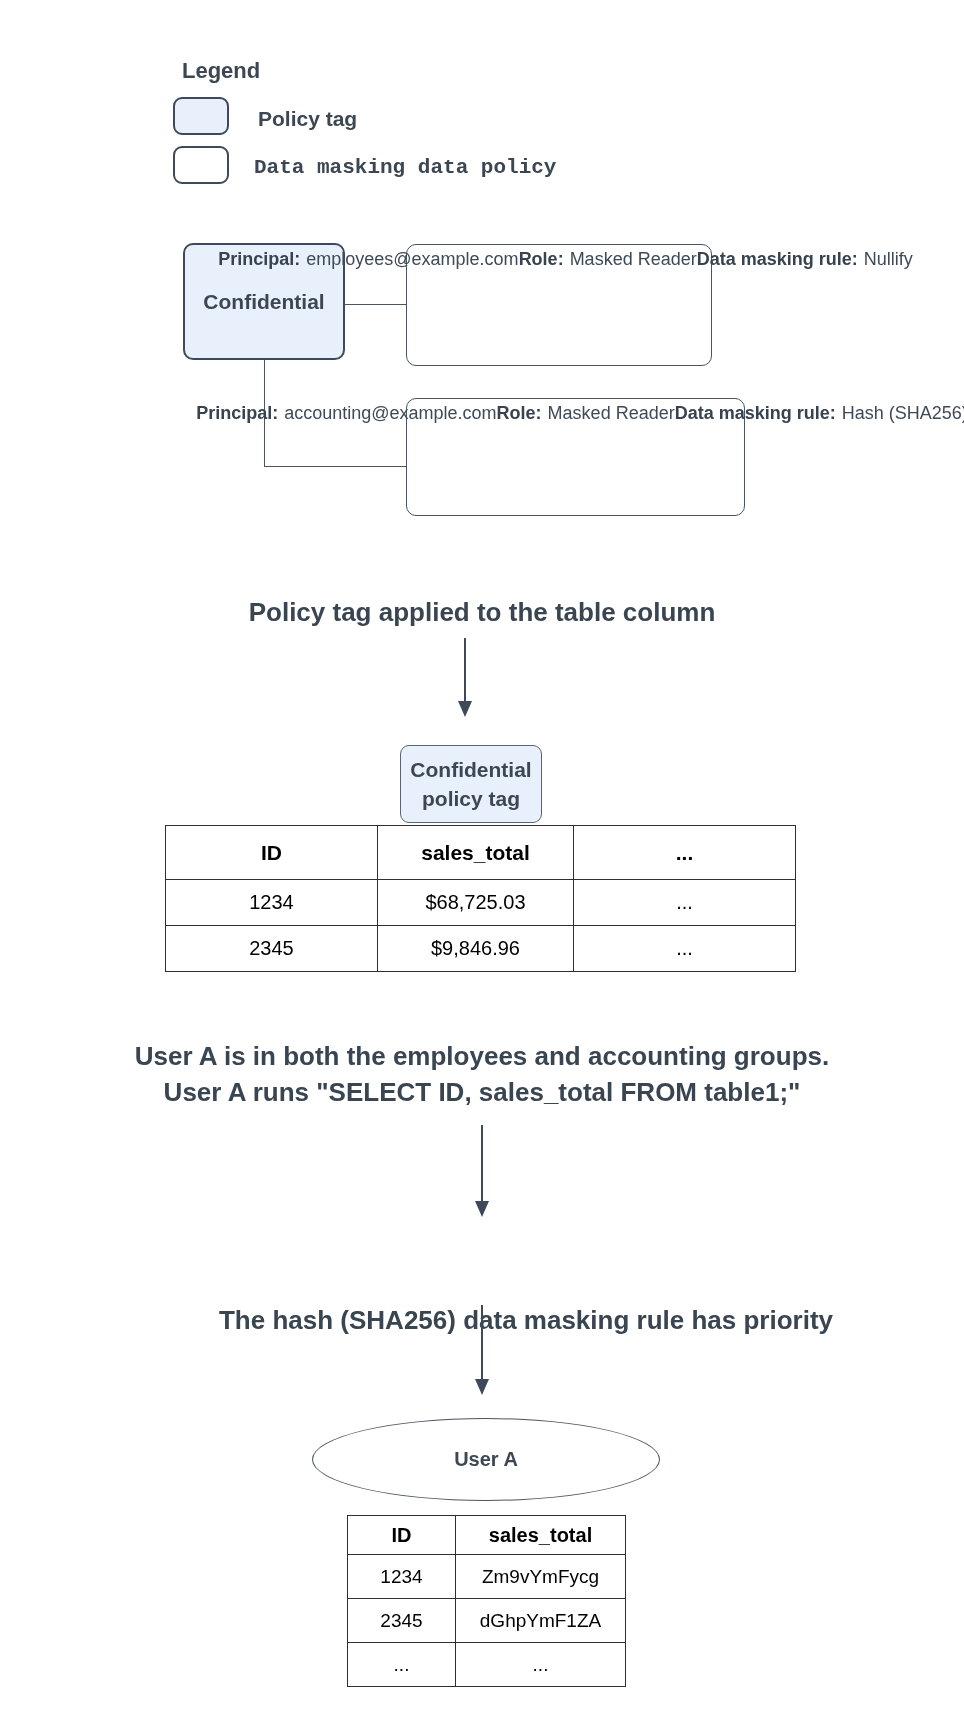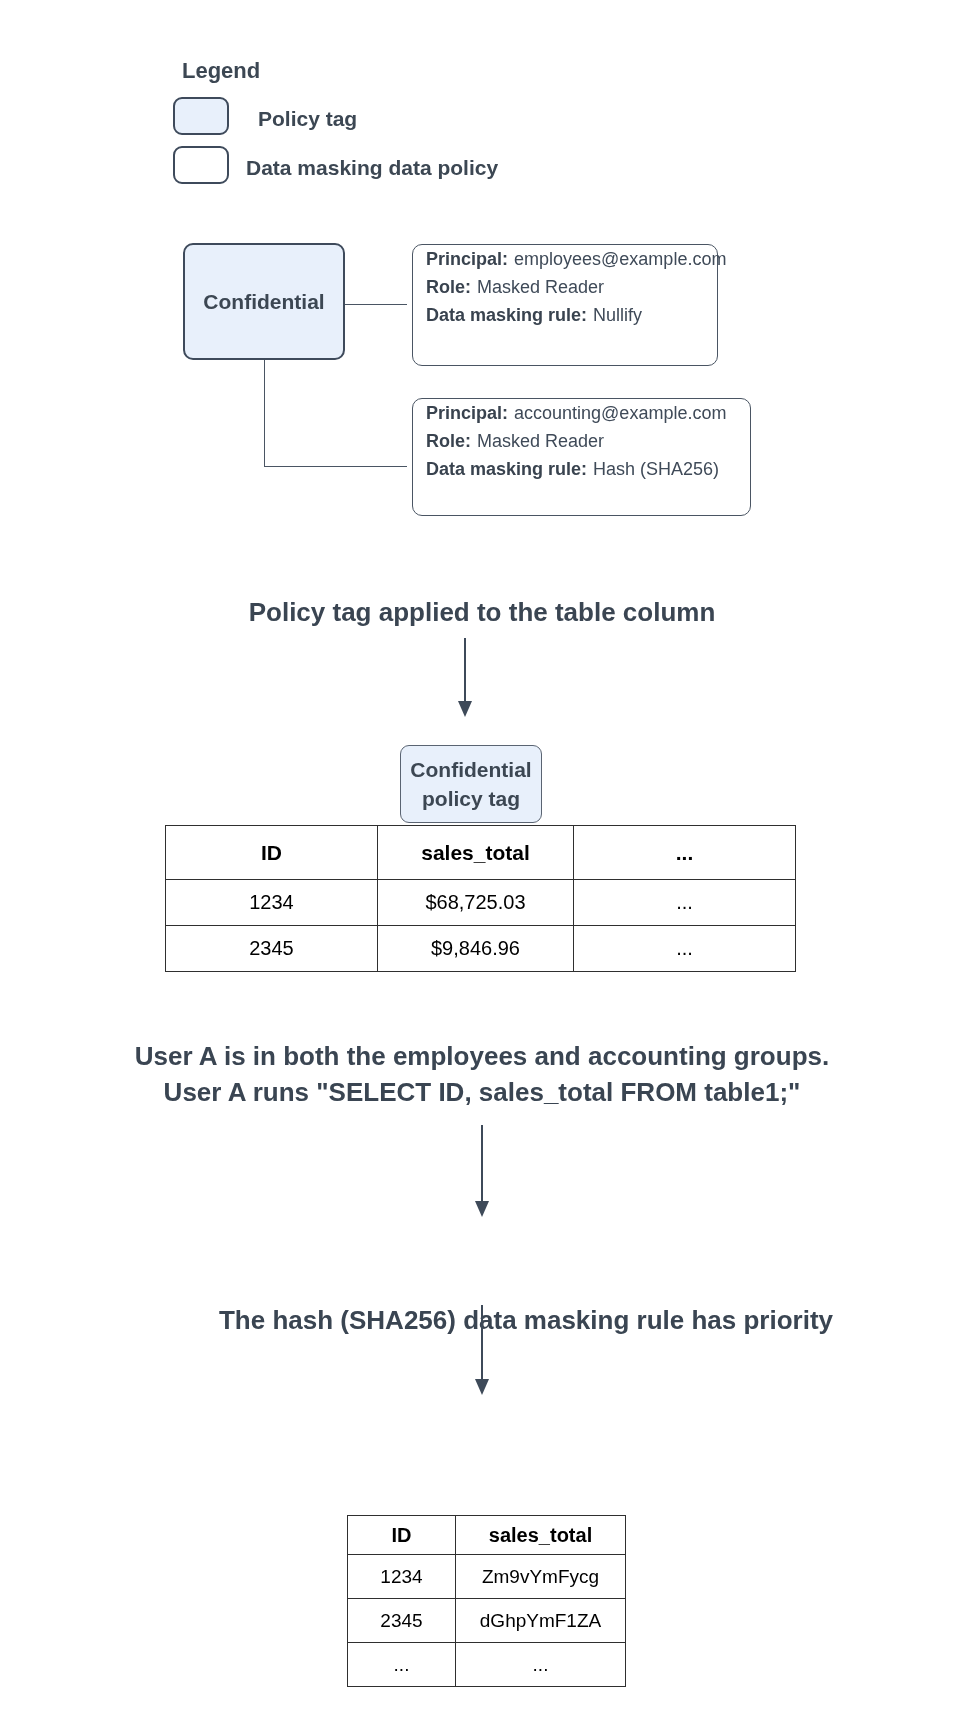--- a/index.html
+++ b/index.html
@@ -21,22 +21,22 @@
   .legend-label{font-size:21px;font-weight:bold;color:#3c4753;}
 
   
   .node-blue{
     background:#e8f0fb;border:2px solid #3e4a5b;border-radius:10px;
     box-sizing:border-box;display:flex;align-items:center;justify-content:center;
     font-size:21px;font-weight:bold;color:#3c4753;text-align:center;
   }
   .policy-box{
     background:#ffffff;border:1.5px solid #4a5563;border-radius:10px;
-    box-sizing:border-box;display:flex;flex-direction:column;
-    padding-left:13px;font-size:18px;line-height:28px;color:#3f4a58;white-space:nowrap;margin-left:6px;
+    box-sizing:border-box;display:flex;justify-content:center;
+    padding-left:13px;font-size:18px;line-height:28px;color:#3f4a58;white-space:nowrap;
   }
   .policy-box .b{font-weight:bold;color:#39434f;margin-right:6px;}
 
   
   .conn{background:transparent;}
   .conn-h{border-top:1.5px solid #4a5563;}
   .conn-v{border-left:1.5px solid #4a5563;}
 
   
   .heading{
@@ -84,21 +84,21 @@
 </style>
 </head>
 <body>
 
 <div id="canvas">
 
   <div class="abs legend-title">Legend</div>
   <div class="abs swatch swatch-blue" style="left:173px;top:97px;"></div>
   <div class="abs legend-label" style="left:258px;top:107px;">Policy tag</div>
   <div class="abs swatch swatch-white" style="left:173px;top:146px;"></div>
-  <div class="abs legend-label" style="left:246px;top:156px;">Data masking data policy</div>
+  <div class="abs legend-label" style="left:254px;top:156px;font-family:Liberation Mono, monospace;">Data masking data policy</div>
 
   <div class="abs conn conn-h" style="left:345px;top:304px;width:62px;height:0;"></div>
   <div class="abs conn conn-v" style="left:264px;top:360px;width:0;height:107px;"></div>
   <div class="abs conn conn-h" style="left:264px;top:466px;width:143px;height:0;"></div>
 
   <div class="abs node-blue" style="left:183px;top:243px;width:162px;height:117px;">Confidential</div>
 
   <div class="abs policy-box" style="left:406px;top:244px;width:306px;height:122px;">
     <div><span class="b">Principal:</span><span>employees@example.com</span></div>
     <div><span class="b">Role:</span><span>Masked Reader</span></div>
@@ -158,20 +158,21 @@
     <div class="arrow-head"></div>
   </div>
 
   <div class="abs heading" style="top:1302px;margin-left:44px;">The hash (SHA256) data masking rule has priority</div>
 
   <div class="abs arrow" style="left:474px;top:1305px;height:90px;">
     <div class="arrow-line"></div>
     <div class="arrow-head"></div>
   </div>
 
+  <div class="abs user-ellipse">User A</div>
 
   <table class="abs dtable" id="result-table">
     <colgroup>
         <col style="width:108px">
         <col style="width:170px">
       </colgroup>
     <tbody>
         <tr>
       <th>ID</th>
       <th>sales_total</th>

